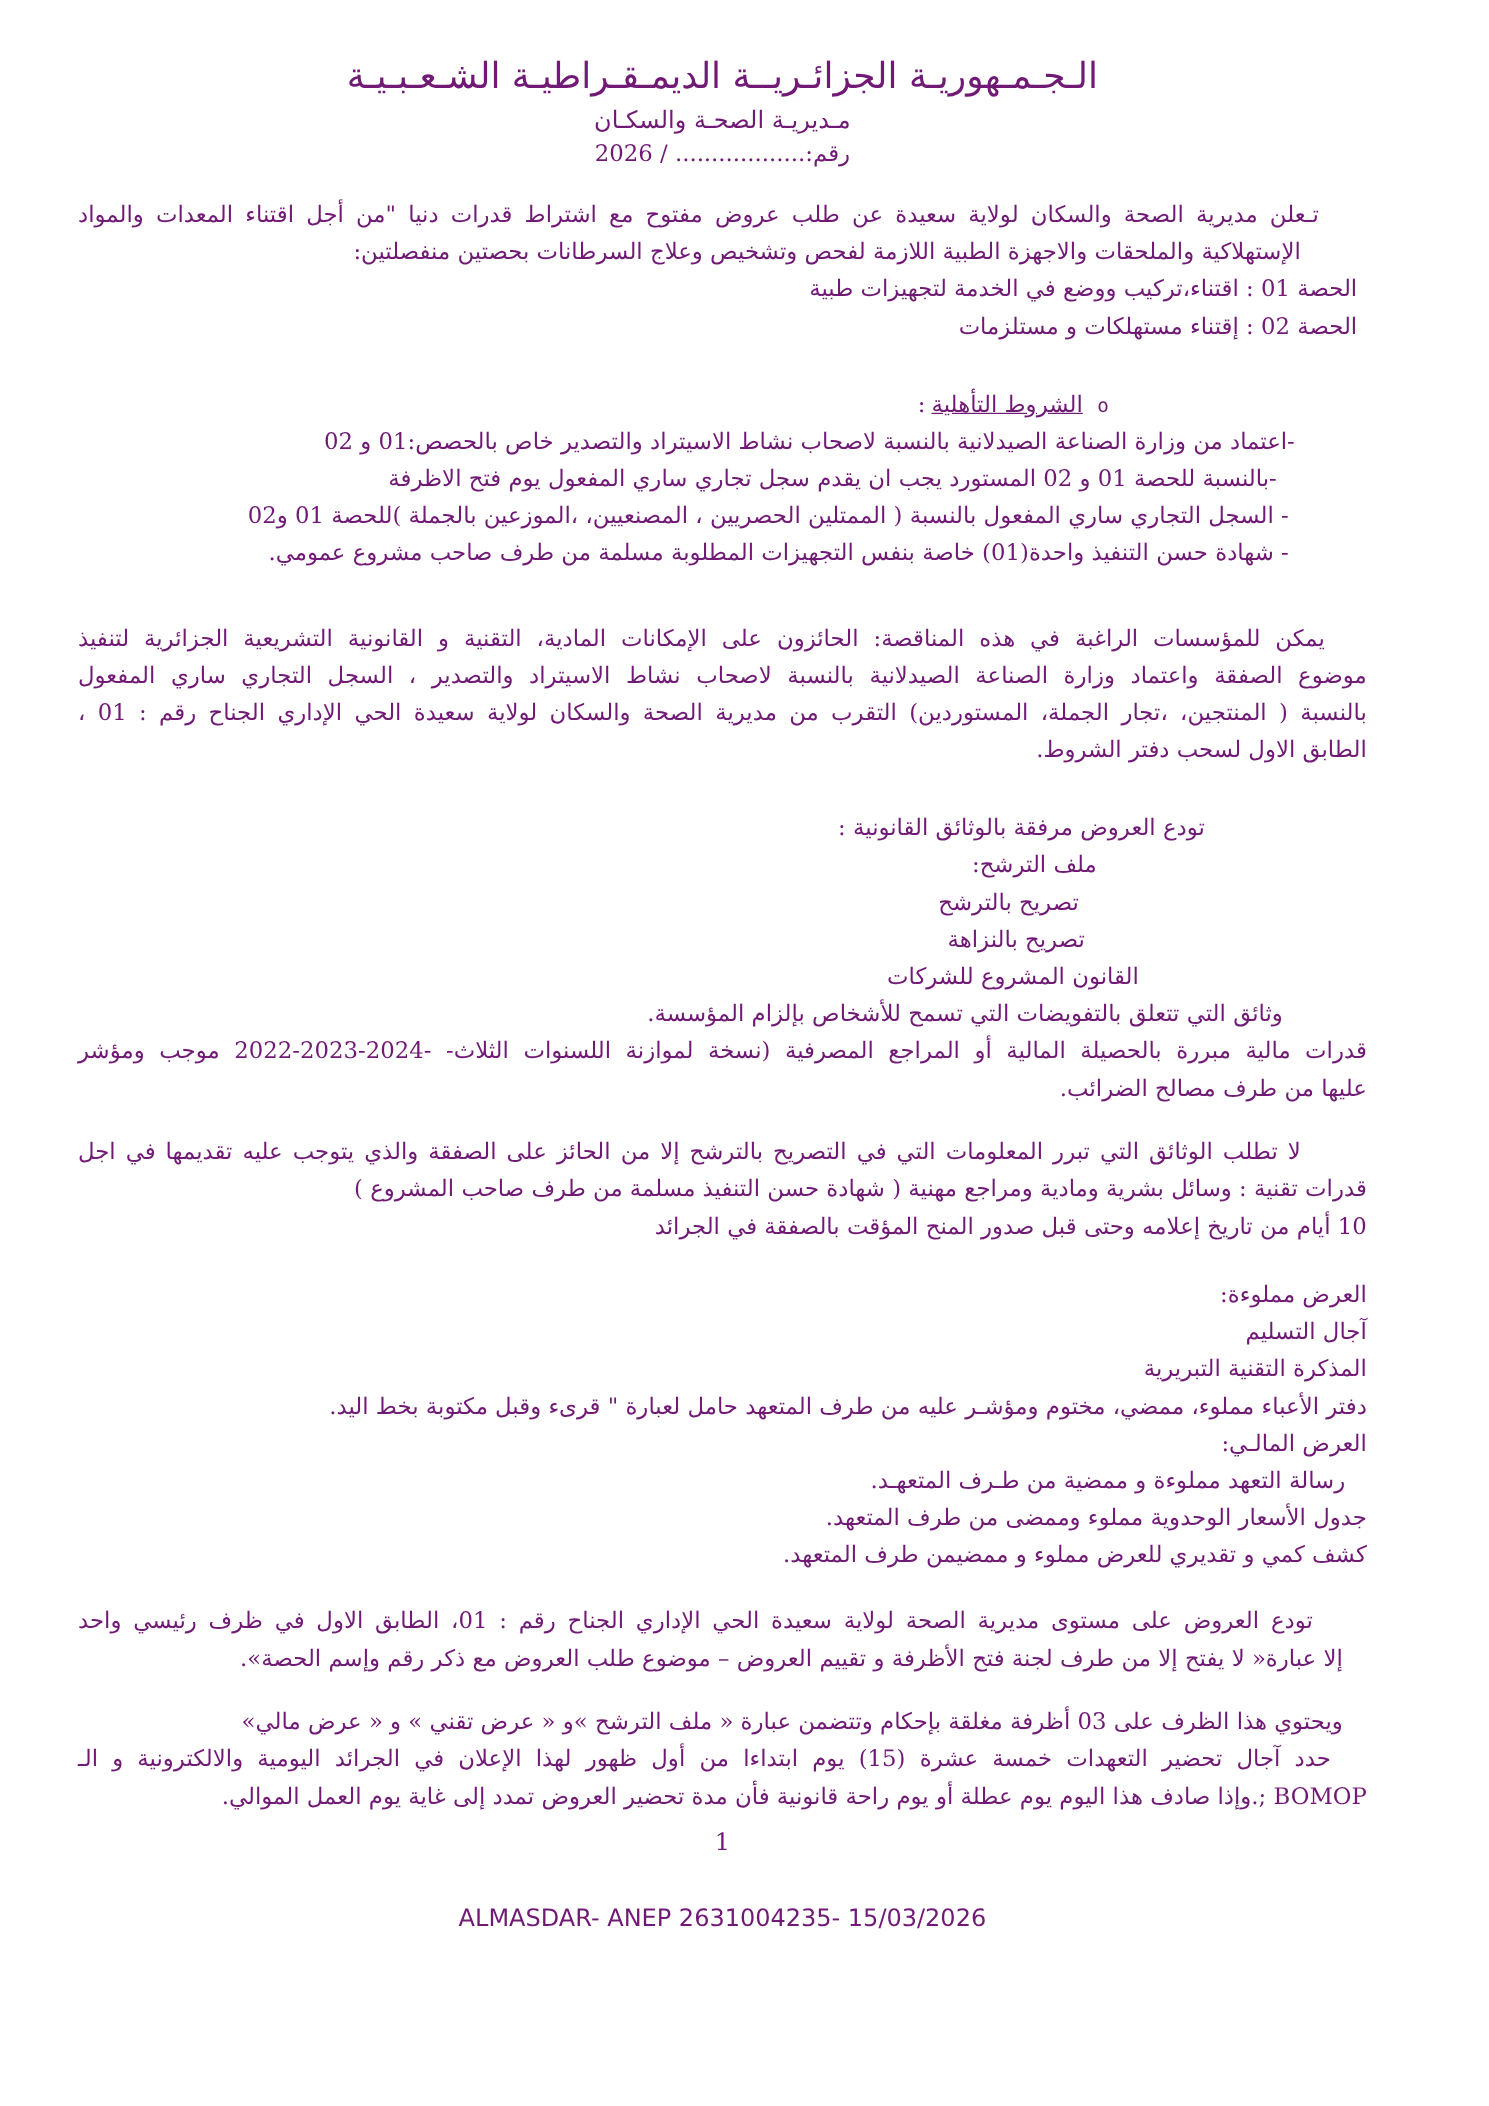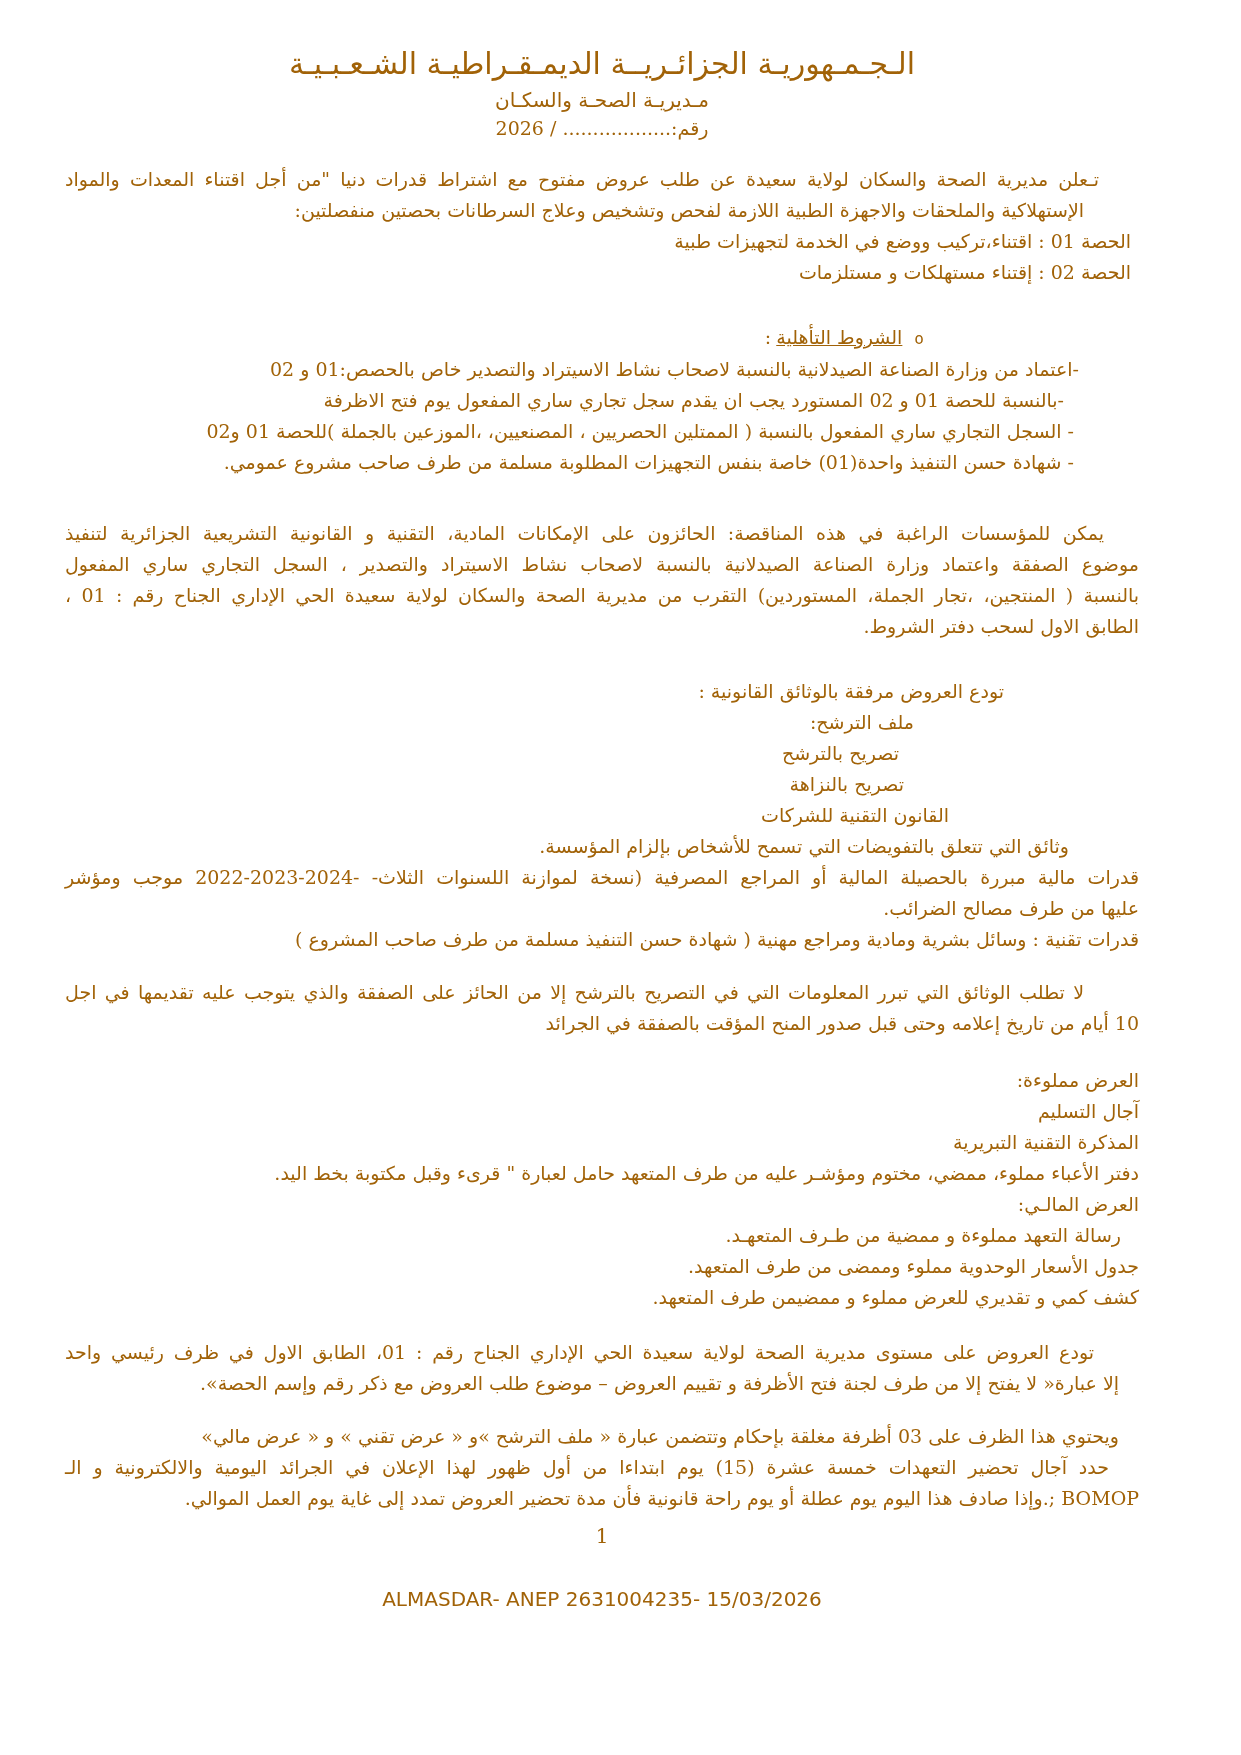--- a/index.html
+++ b/index.html
@@ -1,21 +1,21 @@
 <!DOCTYPE html>
 <html lang="ar"><head>
 <meta charset="utf-8">
 <style>
   html, body { margin: 0; padding: 0; background: #ffffff; }
   .page {
     width: 1205px;
     height: 1755px;
     box-sizing: border-box;
     background: #ffffff;
-    color: #a16207;
+    color: #701a75;
     direction: rtl;
     font-family: "DejaVu Serif", "DejaVu Sans", sans-serif;
     padding: 42px 66px 0 65px;
     overflow: hidden;
     position: relative;
   }
   .h-rep  { font-size: 30px; line-height: 44px; text-align: center; }
   .h-wil  { font-size: 30px; line-height: 42px; text-align: center; }
   .h-dir  { font-size: 20px; line-height: 29px; text-align: center; }
   .h-ann  { font-size: 19px; line-height: 27px; text-align: center; }
@@ -79,27 +79,27 @@
 
   <div class="line stretch" style="margin-top:40px; padding-right:35px">يمكن للمؤسسات  الراغبة في هذه المناقصة: الحائزون على الإمكانات المادية، التقنية و القانونية التشريعية الجزائرية لتنفيذ</div>
   <div class="line stretch">موضوع الصفقة واعتماد وزارة الصناعة الصيدلانية بالنسبة لاصحاب نشاط الاسيتراد والتصدير ، السجل التجاري ساري المفعول</div>
   <div class="line stretch">بالنسبة ( المنتجين، ،تجار الجملة، المستوردين)  التقرب من مديرية الصحة والسكان  لولاية سعيدة الحي الإداري الجناح رقم : 01 ،</div>
   <div class="line">الطابق الاول لسحب دفتر الشروط.</div>
 
   <div class="line" style="margin-top:34px; padding-right:135px">تودع  العروض مرفقة بالوثائق القانونية  :</div>
   <div class="line" style="padding-right:225px">ملف الترشح:</div>
   <div class="line" style="padding-right:240px">تصريح بالترشح</div>
   <div class="line" style="padding-right:235px">تصريح بالنزاهة</div>
-  <div class="line" style="padding-right:190px">القانون التقنية للشركات</div>
+  <div class="line" style="padding-right:190px">القانون المشروع للشركات</div>
   <div class="line" style="padding-right:70px">وثائق التي تتعلق بالتفويضات التي تسمح للأشخاص بإلزام المؤسسة.</div>
   <div class="line stretch">قدرات مالية مبررة بالحصيلة المالية أو المراجع المصرفية (نسخة لموازنة اللسنوات الثلاث- -2024-2023-2022 موجب ومؤشر</div>
   <div class="line">عليها من   طرف مصالح الضرائب.</div>
+  <div class="line stretch" style="margin-top:22px; padding-right:55px">لا تطلب الوثائق التي تبرر المعلومات التي في التصريح بالترشح إلا من الحائز على الصفقة  والذي يتوجب عليه تقديمها في اجل</div>
+
   <div class="line">قدرات تقنية : وسائل بشرية ومادية ومراجع مهنية ( شهادة حسن التنفيذ مسلمة من طرف صاحب المشروع )</div>
-
-  <div class="line stretch" style="margin-top:22px; padding-right:55px">لا تطلب الوثائق التي تبرر المعلومات التي في التصريح بالترشح إلا من الحائز على الصفقة  والذي يتوجب عليه تقديمها في اجل</div>
   <div class="line">10 أيام من تاريخ إعلامه وحتى قبل صدور المنح المؤقت بالصفقة في الجرائد</div>
 
   <div class="line" style="margin-top:26px">العرض مملوءة:</div>
   <div class="line">آجال التسليم</div>
   <div class="line">المذكرة التقنية التبريرية</div>
   <div class="line">دفتر الأعباء مملوء، ممضي، مختوم ومؤشـر عليه من طرف المتعهد حامل لعبارة " قرىء وقبل مكتوبة بخط اليد.</div>
 
   <div class="line">العرض المالـي:</div>
   <div class="line" style="padding-right:18px">رسالة التعهد  مملوءة و ممضية من طـرف المتعهـد.</div>
   <div class="line">جدول الأسعار الوحدوية مملوء وممضى من طرف المتعهد.</div>

